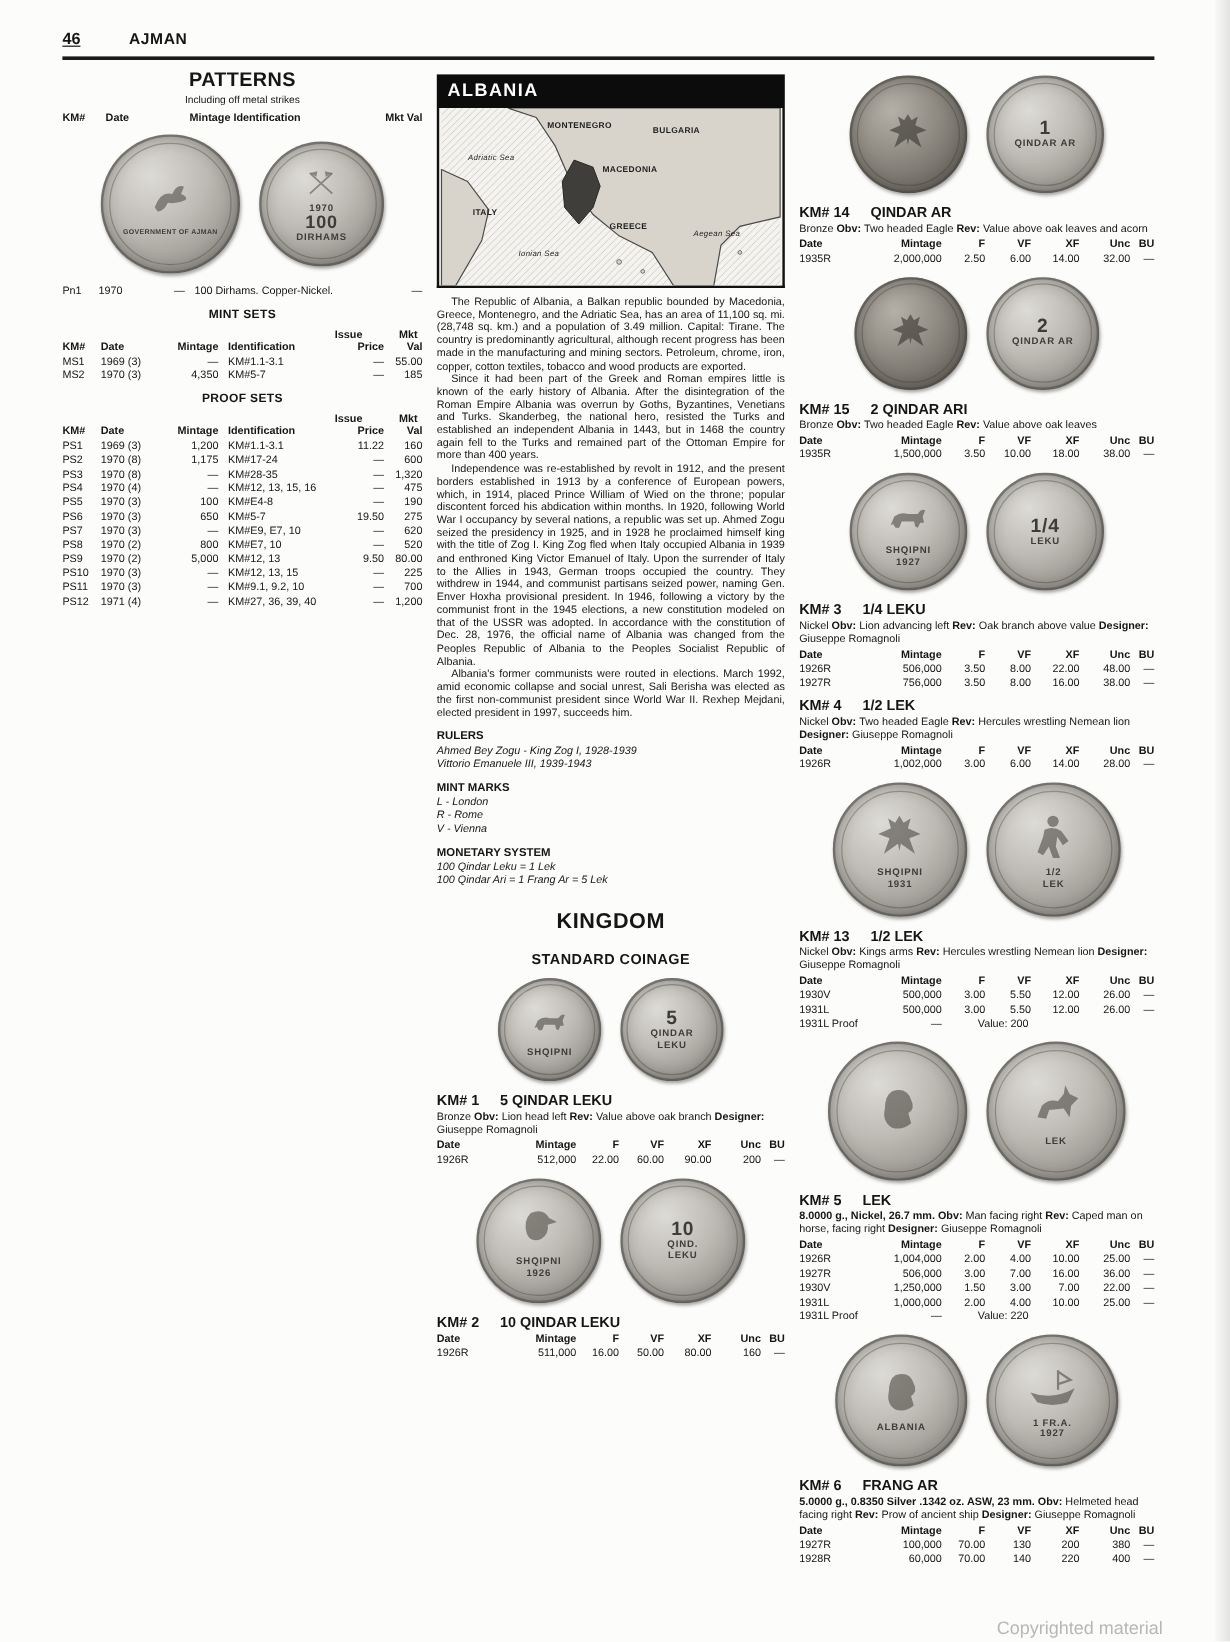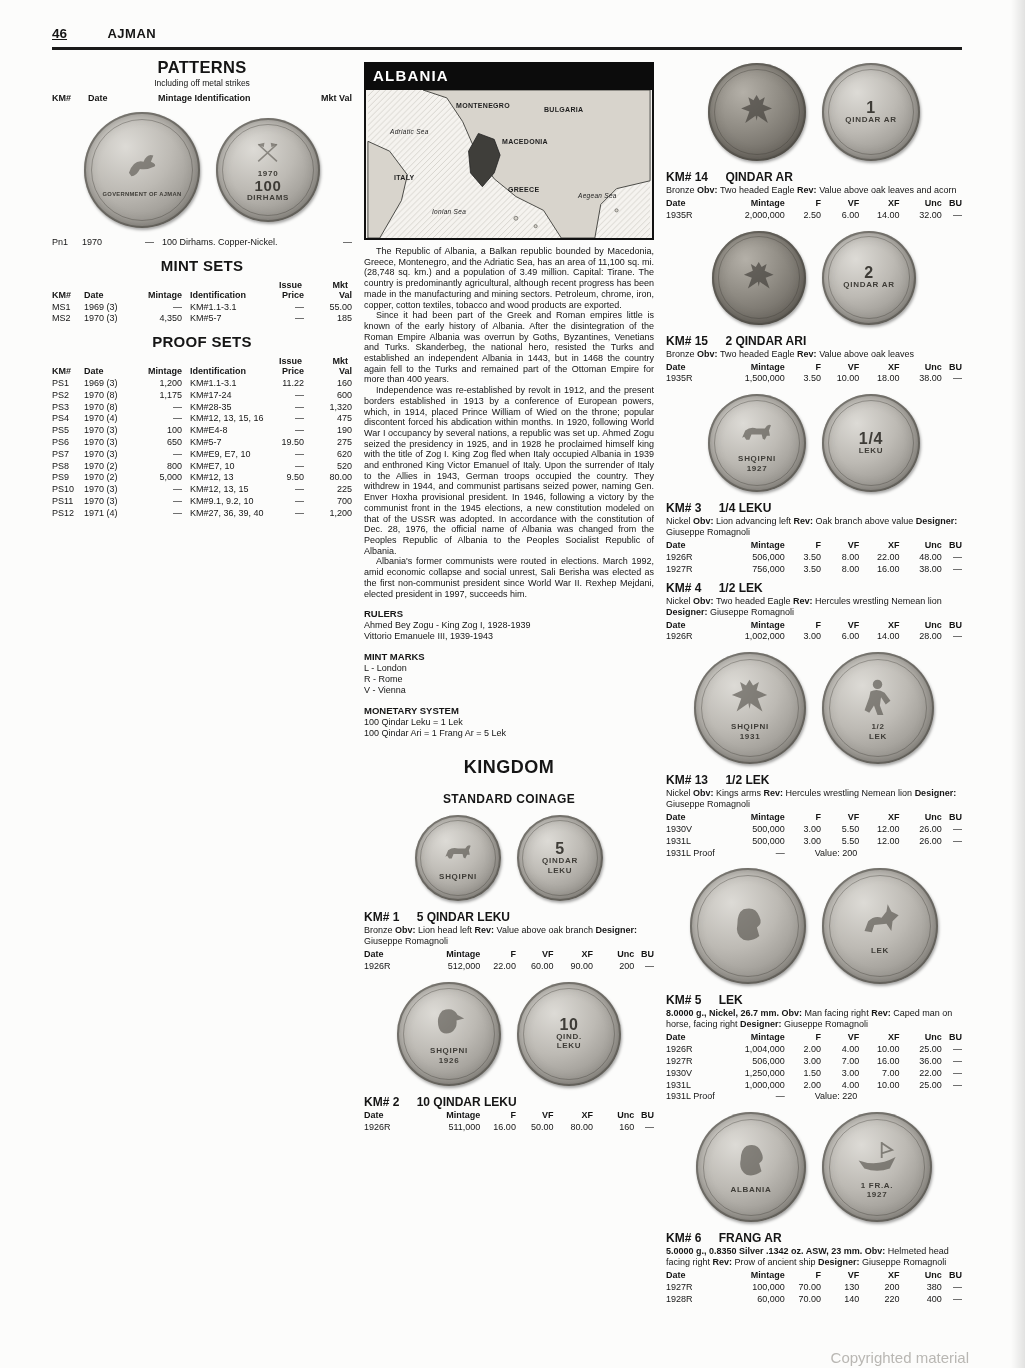--- a/index.html
+++ b/index.html
@@ -14,21 +14,21 @@
   .page-header { position:absolute; left:52px; top:24px; width:910px;
     border-bottom:3px solid #1a1a1a; padding-bottom:5px; }
   .pg-num { font-weight:bold; font-size:13.5px; margin-right:36px;text-decoration:underline; }
   .pg-title { font-weight:bold; font-size:13px; letter-spacing:.5px; }
 
   .col { position:absolute; }
   .col-left  { left:52px;  top:56px; width:300px; }
   .col-mid   { left:364px; top:62px; width:290px; }
   .col-right { left:666px; top:54px; width:296px; }
 
-  .sec-title { text-align:center; font-weight:bold; margin:8px 0 1px; font-size:15px; letter-spacing:.3px; }
+  .sec-title { text-align:center; font-weight:bold; margin:8px 0 1px; font-size:10px; letter-spacing:.3px; }
   .sec-title.lg { font-size:16.5px; margin-top:2px; }
   .sec-sub { text-align:center; font-size:8.5px; margin-bottom:5px; }
 
   .pat-head { display:flex; font-weight:bold; font-size:9px; margin:3px 0 2px; }
   .pat-head .h-km { width:36px; } .pat-head .h-date { width:70px; }
   .pat-head .h-mi { flex:1; text-align:left; } .pat-head .h-mv { text-align:right; }
 
   .coin-row { display:flex; justify-content:center; align-items:center; gap:16px; margin:9px 0; }
   .coin { border-radius:50%; position:relative; flex:0 0 auto;
     display:flex; flex-direction:column; align-items:center; justify-content:center; text-align:center;
@@ -63,39 +63,39 @@
   .listing-tbl td[colspan] { text-align:left; padding-left:30px; }
 
   .sets-topline { position:relative; height:10px; font-weight:bold; font-size:9px; margin-top:6px; }
   .sets-topline .issue { position:absolute; right:50px; }
   .sets-topline .mkt { position:absolute; right:4px; }
   .sets-tbl td.c0 { text-align:left;  width:32px; }
   .sets-tbl td.c1 { text-align:left;  width:54px; }
   .sets-tbl td.c2 { text-align:right; width:44px; }
   .sets-tbl td.c3 { text-align:left;  padding-left:8px; }
   .sets-tbl td.c4 { text-align:right; width:38px;margin-top:42px; }
-  .sets-tbl td.c5 { text-align:right; width:48px; }
+  .sets-tbl td.c5 { text-align:right; width:32px; }
 
   .pat-tbl { margin-top:4px; }
   .pat-tbl td.c0 { text-align:left; width:30px; }
   .pat-tbl td.c1 { text-align:left; width:50px; }
   .pat-tbl td.c2 { text-align:right; width:22px; }
   .pat-tbl td.c3 { text-align:left; padding-left:8px; }
   .pat-tbl td.c4 { text-align:right; }
 
   .country-banner { background:#0c0c0c; color:#ffffff; font-weight:bold; font-size:15px;
     letter-spacing:1.2px; padding:5px 9px 6px; }
   .map-box { border:2px solid #111; border-top:none; position:relative; height:150px; background:#f4f2ee; }
   .maplbl { position:absolute; font-size:7px; color:#1e1e1e; letter-spacing:.3px; white-space:nowrap; font-weight:bold; }
   .maplbl.sea { font-style:italic; font-weight:normal; font-size:6.5px; }
 
   .body-text { font-size:9px; line-height:10.7px; text-align:justify; text-indent:12px; margin:0; }
   .body-text.first { margin-top:6px; }
   .inline-head { font-size:9.5px; font-weight:bold; margin:9px 0 1px; }
-  .plain { font-size:9px; line-height:11px; }
+  .plain { font-size:9px; line-height:11px;font-style:italic; }
   .kingdom { text-align:center; font-weight:bold; font-size:18px; letter-spacing:.5px; margin:18px 0 0; }
   .std-coinage { text-align:center; font-weight:bold; font-size:12px; letter-spacing:.4px; margin:14px 0 2px; }
 
   .watermark { position:absolute; right:56px; bottom:2px; font-size:15px; color:#b9b7b3; }
   .edge-shade { position:absolute; top:0; right:0; width:14px; height:100%;
     background:linear-gradient(to right, rgba(0,0,0,0), rgba(0,0,0,.10)); pointer-events:none; }
 </style>
 </head>
 <body>
 

